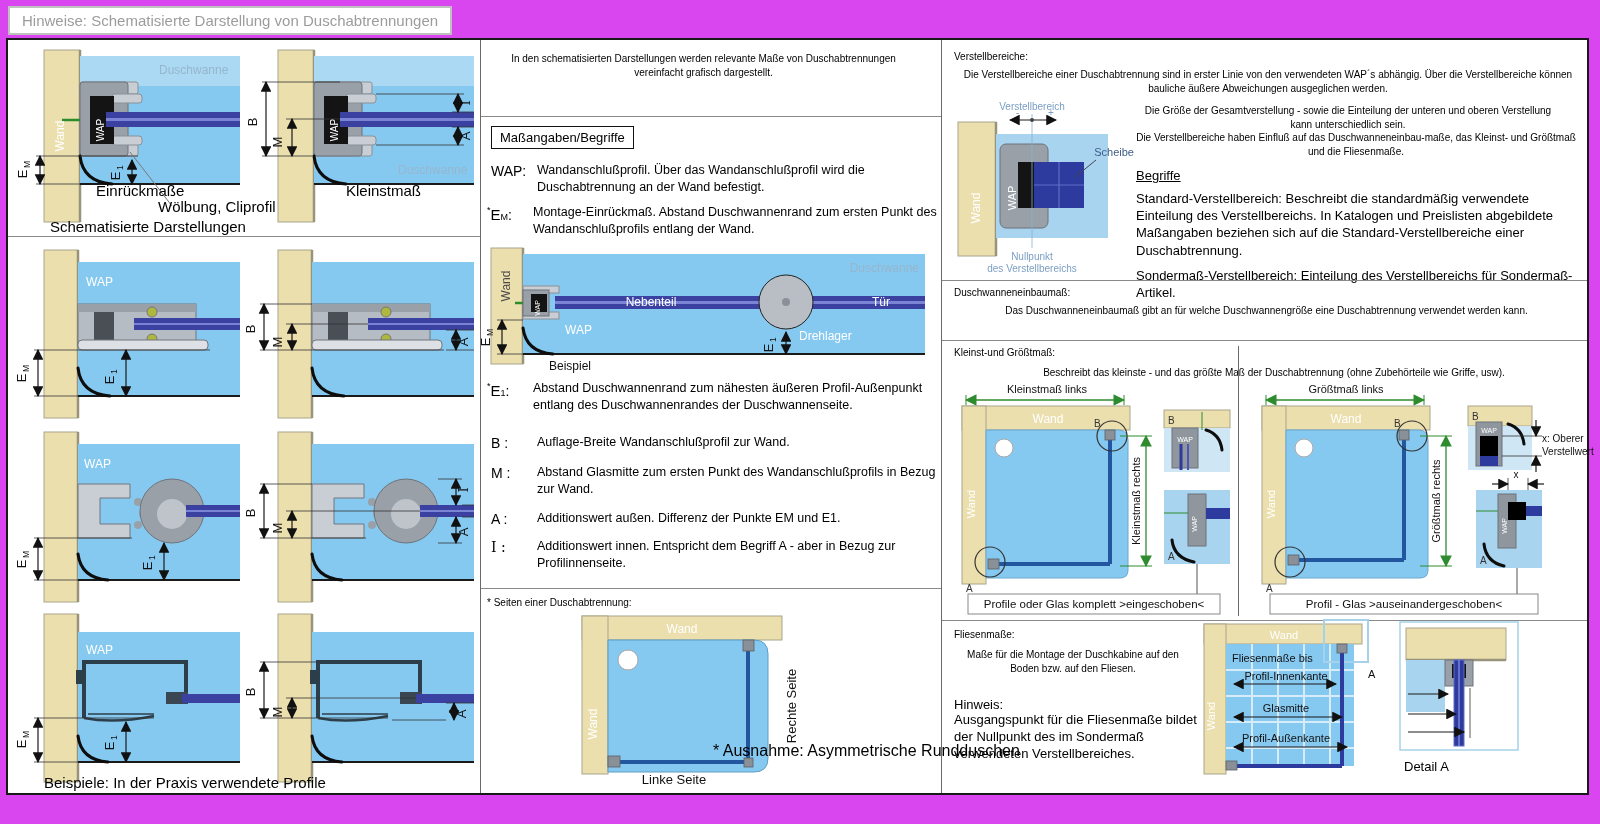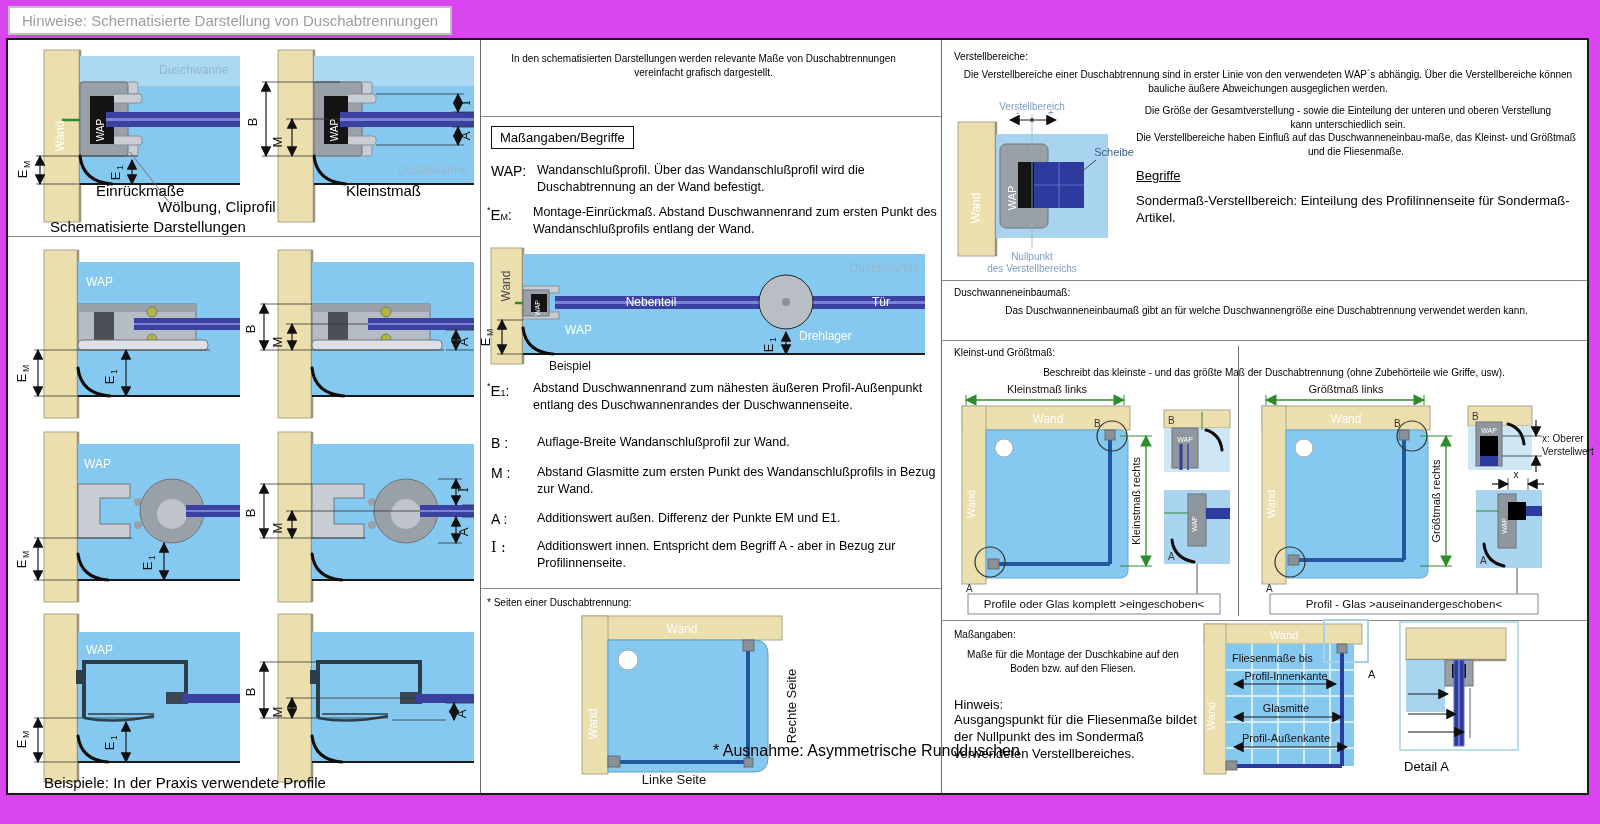--- a/index.html
+++ b/index.html
@@ -500,21 +500,22 @@
       <text x="92" y="14" class="tblue">+</text>
     </g>
     <text x="76" y="158" text-anchor="middle" class="tblue">Nullpunkt</text>
     <text x="76" y="170" text-anchor="middle" class="tblue">des Verstellbereichs</text>
   </svg>
 
   <div class="abs" style="left:1128px;top:64px;width:452px">
     <div class="p13" style="width:424px">Die Größe der Gesamtverstellung - sowie die Einteilung der unteren und oberen Verstellung kann unterschiedlich sein.</div>
     <div class="p13" style="width:440px;">Die Verstellbereiche haben Einfluß auf das Duschwanneneinbau-maße, das Kleinst- und Größtmaß und die Fliesenmaße.</div>
     <div class="small underl" style="margin-top:9px">Begriffe</div>
-    <div class="small" style="margin-top:8px;width:452px">Sondermaß-Verstellbereich: Einteilung des Profilinnenseite für Sondermaß-Artikel.</div>
+    <div class="small" style="margin-top:6px;width:452px">Standard-Verstellbereich: Beschreibt die standardmäßig verwendete Einteilung des Verstellbereichs. In Katalogen und Preislisten abgebildete Maßangaben beziehen sich auf die Standard-Verstellbereiche einer Duschabtrennung.</div>
+    <div class="small" style="margin-top:8px;width:452px">Sondermaß-Verstellbereich: Einteilung des Verstellbereichs für Sondermaß-Artikel.</div>
   </div>
 
   <div class="hsep" style="left:934px;top:240px;width:645px"></div>
   <div class="abs p13" style="left:946px;top:246px">Duschwanneneinbaumaß:</div>
   <div class="abs p13" style="left:946px;top:264px;width:625px">Das Duschwanneneinbaumaß gibt an für welche Duschwannengröße eine Duschabtrennung verwendet werden kann.</div>
   <div class="hsep" style="left:934px;top:300px;width:645px"></div>
   <div class="abs p13" style="left:946px;top:306px">Kleinst-und Größtmaß:</div>
   <div class="abs p13" style="left:946px;top:326px;width:640px">Beschreibt das kleinste - und das größte Maß der Duschabtrennung (ohne Zubehörteile wie Griffe, usw).</div>
 
   <svg class="abs" style="left:942px;top:342px" width="284" height="235" viewBox="0 0 284 235">
@@ -627,21 +628,21 @@
       <path d="M238 162 Q240 180 258 184" class="curve"></path>
       <text x="234" y="182" class="t10">A</text>
     </g>
     <line x1="271" y1="186" x2="271" y2="212" stroke="#555" stroke-width="1"></line>
     <rect x="24" y="212" width="268" height="20" fill="#fff" stroke="#888"></rect>
     <text x="158" y="226" text-anchor="middle" style="fill:#111;font-size:11.5px">Profil - Glas  &gt;auseinandergeschoben&lt;</text>
   </svg>
 
   <div class="hsep" style="left:934px;top:580px;width:645px"></div>
 
-  <div class="abs p13" style="left:946px;top:588px">Maßangaben:</div>
+  <div class="abs p13" style="left:946px;top:588px">Fliesenmaße:</div>
   <div class="abs p13" style="left:946px;top:608px;width:238px">Maße für die Montage der Duschkabine auf den Boden bzw. auf den Fliesen.</div>
   <div class="abs small" style="left:946px;top:656px">Hinweis:</div>
   <div class="abs small" style="left:946px;top:671px;width:248px">Ausgangspunkt für die Fliesenmaße bildet der Nullpunkt des im Sondermaß verwendeten Verstellbereiches.</div>
 
   <svg class="abs" style="left:1188px;top:580px" width="185" height="172" viewBox="0 0 185 172">
     <rect x="8" y="4" width="158" height="20" class="wall"></rect>
     <rect x="8" y="4" width="22" height="150" class="wall"></rect>
     <text x="88" y="19" text-anchor="middle" style="fill:#fff;font-size:11px">Wand</text>
     <text transform="translate(19 96) rotate(-90)" text-anchor="middle" style="fill:#fff;font-size:11px">Wand</text>
     <rect x="30" y="24" width="128" height="122" fill="#86c9f0"></rect>

